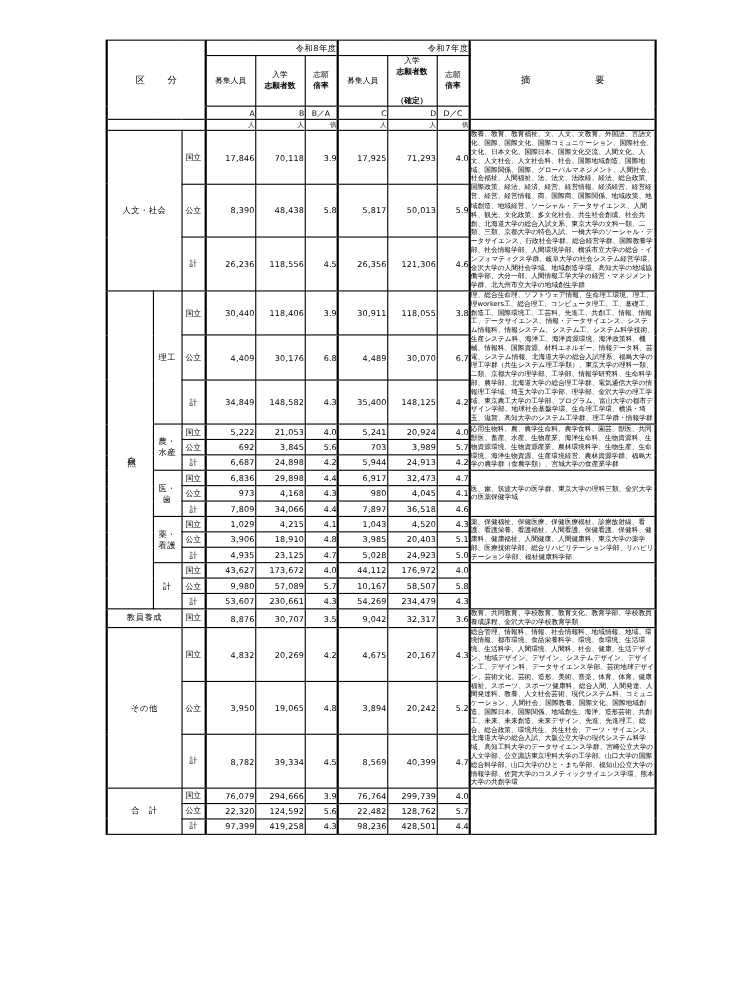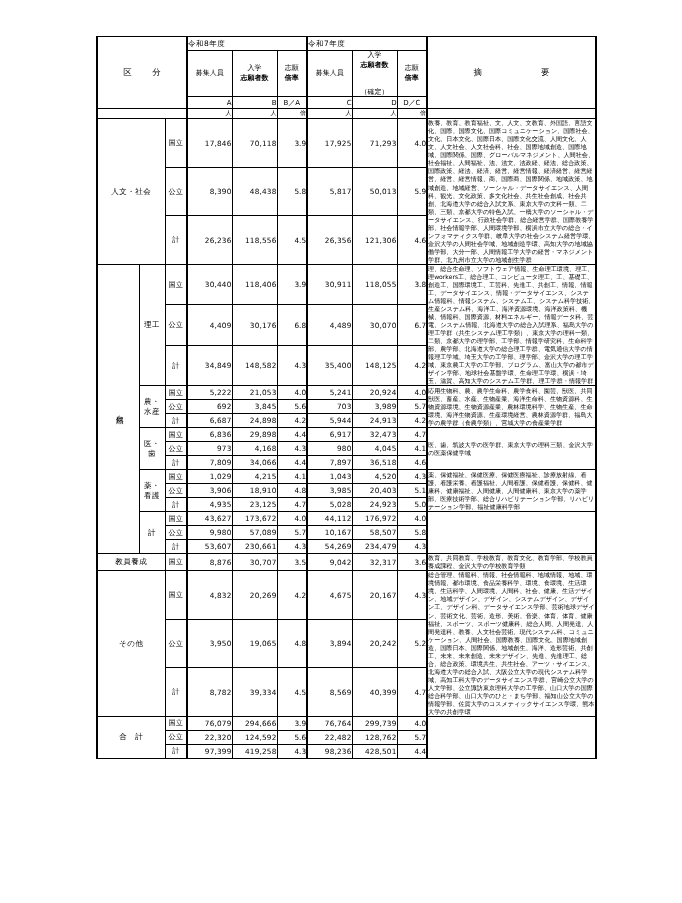--- a/index.html
+++ b/index.html
@@ -53,21 +53,21 @@
 
   
   col.c-kubun1 { width: 42px; }
   col.c-kubun2 { width: 26px; }
   col.c-kubun3 { width: 22px; }
   col.c-num { width: 45px; }
   col.c-ratio { width: 30px; }
   col.c-remark { width: 169px; }
 
   .hdr-year {
-    text-align: left;
+    text-align: right;
     font-size: 7.5px;
     font-weight: bold;
     height: 13px;
     letter-spacing: 0.5px;
   }
   .hdr-col {
     text-align: center;
     font-size: 7px;
     font-weight: bold;
     line-height: 1.25;
@@ -198,21 +198,21 @@
             <span class="sub" style="margin-top:1px">志願者数</span>
           </td>
           <td class="hdr-col">
             <span>志願</span>
             <span class="sub" style="margin-top:1px">倍率</span>
           </td>
           <td class="hdr-col sep-left">募集人員</td>
           <td class="hdr-col">
             <span>入学</span>
             <span class="sub" style="margin-top:1px">志願者数</span>
-            <span class="sub" style="font-weight:normal;margin-top:18px">（確定）</span>
+            <span class="sub" style="font-weight:bold;margin-top:18px">（確定）</span>
           </td>
           <td class="hdr-col">
             <span>志願</span>
             <span class="sub" style="margin-top:1px">倍率</span>
           </td>
         </tr>
         <tr>
           <td class="hdr-key sep-left">A</td>
           <td class="hdr-key">B</td>
           <td class="hdr-key ctr">B／A</td>

